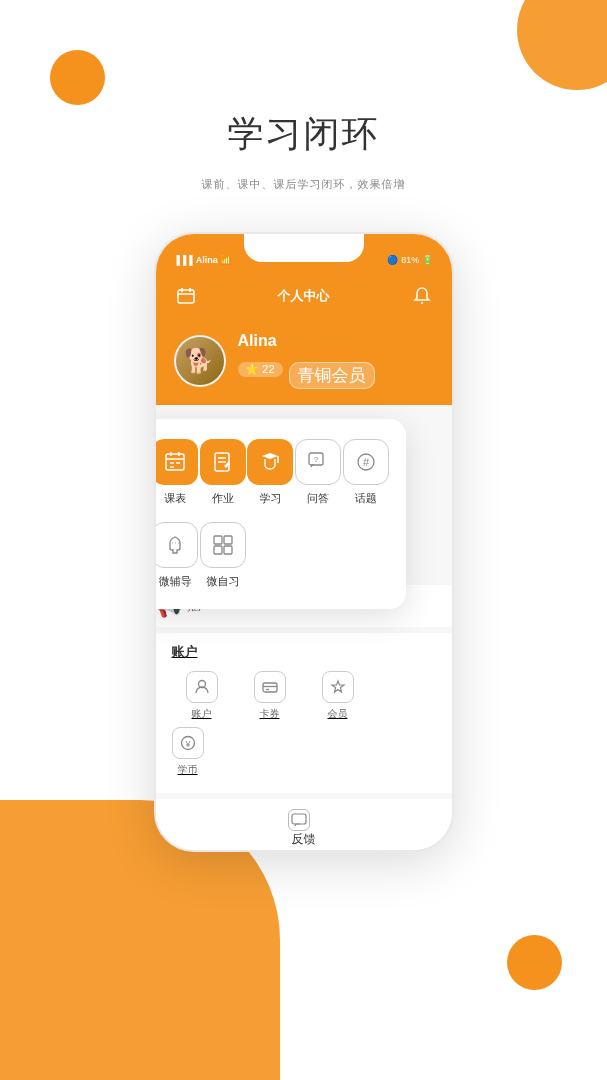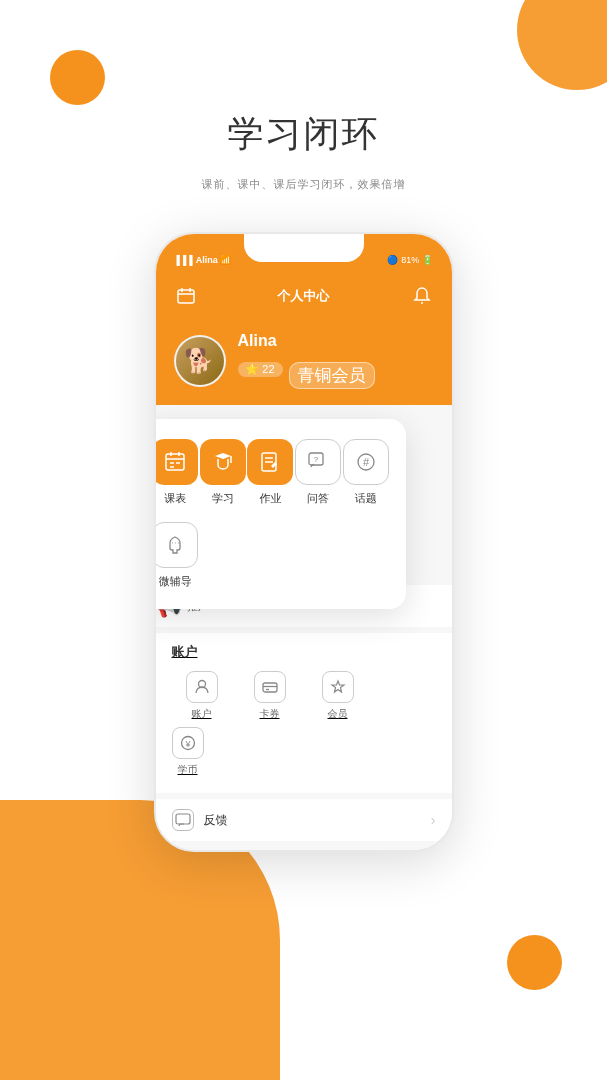--- a/index.html
+++ b/index.html
@@ -341,20 +341,21 @@
     
     .list-section {
       background: #fff;
       margin-top: 6px;
     }
     .list-item-row {
       display: flex;
       align-items: center;
       padding: 10px 16px;
       border-top: 1px solid #f0f0f0;
+      flex-direction: column;
     }
     .list-item-row:first-child {
       border-top: none;
     }
     .list-item-icon {
       width: 22px;
       height: 22px;
       border: 1.5px solid #bbb;
       border-radius: 6px;
       display: flex;
@@ -523,37 +524,37 @@
               <line x1="7" y1="13" x2="11" y2="13" stroke="white" stroke-width="1.5"></line>
               <line x1="13" y1="13" x2="17" y2="13" stroke="white" stroke-width="1.5"></line>
               <line x1="7" y1="17" x2="11" y2="17" stroke="white" stroke-width="1.5"></line>
             </svg>
           </div>
           <span class="menu-label">课表</span>
         </div>
         <div class="menu-item">
           <div class="menu-icon-circle">
             <svg width="24" height="24" viewBox="0 0 24 24" fill="none">
-              <path d="M4 6 L12 3 L20 6 L12 9 Z" fill="white"></path>
-              <path d="M7 9 L7 15 C7 17 9 19 12 19 C15 19 17 17 17 15 L17 9" stroke="white" stroke-width="1.5" fill="none"></path>
-              <line x1="20" y1="6" x2="20" y2="13" stroke="white" stroke-width="1.5"></line>
-            </svg>
-          </div>
-          <span class="menu-label">学习</span>
-        </div>
-        <div class="menu-item">
-          <div class="menu-icon-circle">
-            <svg width="24" height="24" viewBox="0 0 24 24" fill="none">
               <rect x="4" y="3" width="14" height="18" rx="2" fill="none" stroke="white" stroke-width="1.5"></rect>
               <line x1="7" y1="8" x2="15" y2="8" stroke="white" stroke-width="1.5"></line>
               <line x1="7" y1="12" x2="15" y2="12" stroke="white" stroke-width="1.5"></line>
               <path d="M13 16 L17 12 L19 14 L15 18 Z" fill="white"></path>
             </svg>
           </div>
           <span class="menu-label">作业</span>
+        </div>
+        <div class="menu-item">
+          <div class="menu-icon-circle">
+            <svg width="24" height="24" viewBox="0 0 24 24" fill="none">
+              <path d="M4 6 L12 3 L20 6 L12 9 Z" fill="white"></path>
+              <path d="M7 9 L7 15 C7 17 9 19 12 19 C15 19 17 17 17 15 L17 9" stroke="white" stroke-width="1.5" fill="none"></path>
+              <line x1="20" y1="6" x2="20" y2="13" stroke="white" stroke-width="1.5"></line>
+            </svg>
+          </div>
+          <span class="menu-label">学习</span>
         </div>
 
         <div class="menu-item">
           <div class="menu-icon-circle grey">
             <svg width="22" height="22" viewBox="0 0 22 22" fill="none">
               <rect x="2" y="2" width="14" height="12" rx="2" stroke="#888" stroke-width="1.3"></rect>
               <path d="M4 16 L5 14 L7 14" stroke="#888" stroke-width="1.3"></path>
               <text x="9" y="11" text-anchor="middle" font-size="8" fill="#888">?</text>
             </svg>
           </div>
@@ -572,18 +573,29 @@
           <div class="menu-icon-circle grey">
             <svg width="22" height="22" viewBox="0 0 22 22" fill="none">
               <path d="M11 3 C11 3 6 5 6 9 L6 14 C6 14 6 16 8 16 L9 16 L9 19 L13 19 L13 16 L14 16 C16 16 16 14 16 14 L16 9 C16 5 11 3 11 3Z" stroke="#888" stroke-width="1.3" fill="none"></path>
               <line x1="8" y1="9" x2="8.5" y2="9" stroke="#888" stroke-width="1.5"></line>
               <line x1="11" y1="9" x2="11.5" y2="9" stroke="#888" stroke-width="1.5"></line>
               <line x1="14" y1="9" x2="14.5" y2="9" stroke="#888" stroke-width="1.5"></line>
             </svg>
           </div>
           <span class="menu-label">微辅导</span>
         </div>
+        <div class="menu-item">
+          <div class="menu-icon-circle grey">
+            <svg width="22" height="22" viewBox="0 0 22 22" fill="none">
+              <rect x="2" y="2" width="8" height="8" rx="1" stroke="#888" stroke-width="1.3"></rect>
+              <rect x="12" y="2" width="8" height="8" rx="1" stroke="#888" stroke-width="1.3"></rect>
+              <rect x="2" y="12" width="8" height="8" rx="1" stroke="#888" stroke-width="1.3"></rect>
+              <rect x="12" y="12" width="8" height="8" rx="1" stroke="#888" stroke-width="1.3"></rect>
+            </svg>
+          </div>
+          <span class="menu-label">微自习</span>
+        </div>
       </div>
     </div>
 
   </div>
 
 </div>
 
 </body></html>

